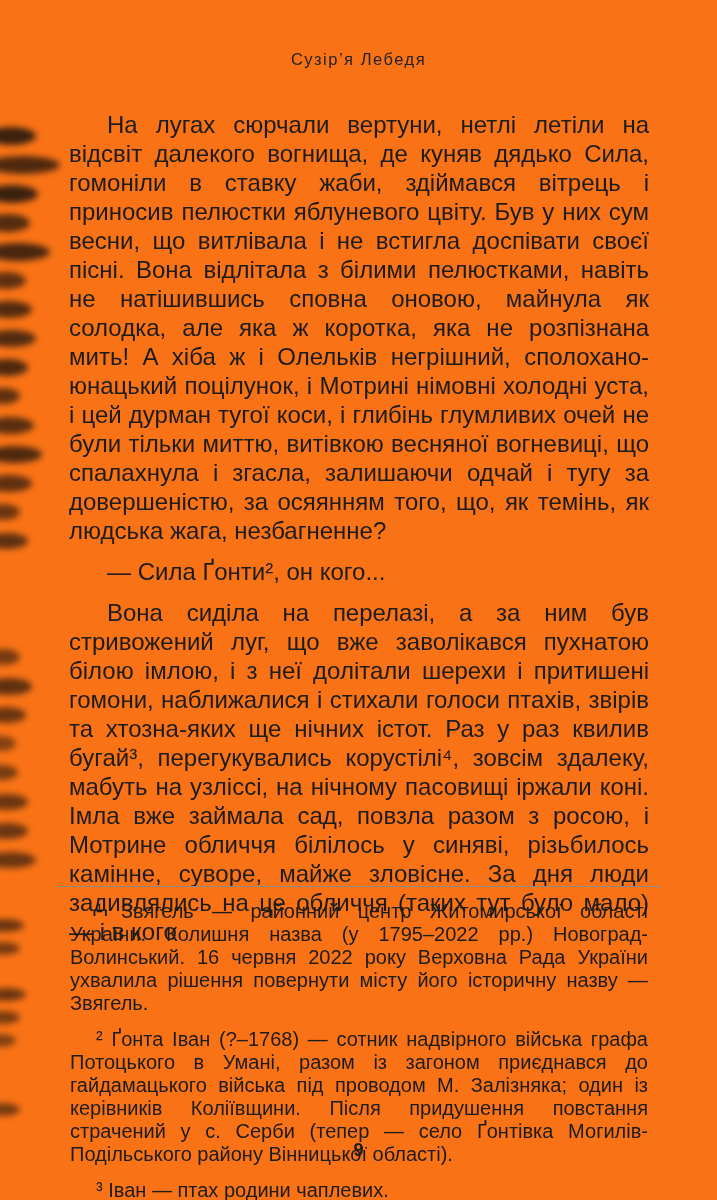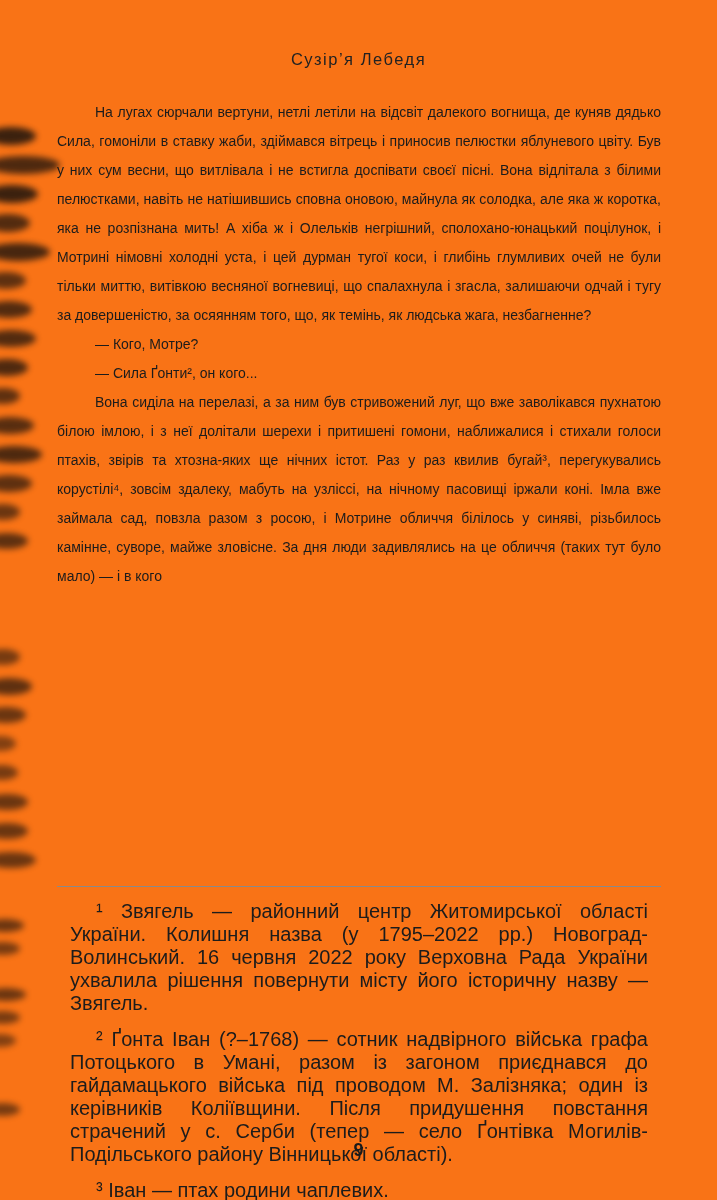--- a/index.html
+++ b/index.html
@@ -23,22 +23,22 @@
     letter-spacing: 1.5px;
     color: #222;
   }
   .body-text {
     position: absolute;
     top: 98px;
     left: 57px;
     width: 604px;
   }
   .body-text p {
-    margin: 0;
-    font-size: 14px;
+    margin: 12px;
+    font-size: 24px;
     line-height: 29px;
     text-align: justify;
     text-indent: 38px;
   }
   .footnotes {
     position: absolute;
     top: 886px;
     left: 57px;
     width: 604px;
   }
@@ -75,21 +75,20 @@
 </style>
 </head>
 <body>
 
 <div class="page">
 
   <div class="running-head">Сузір’я Лебедя</div>
 
   <div class="body-text">
     <p>На лугах сюрчали вертуни, нетлі летіли на відсвіт далекого вогнища, де куняв дядько Сила, гомоніли в ставку жаби, здіймався вітрець і приносив пелюстки яблуневого цвіту. Був у них сум весни, що витлівала і не встигла доспівати своєї пісні. Вона відлітала з білими пелюстками, навіть не натішившись сповна оновою, майнула як солодка, але яка ж коротка, яка не розпізнана мить! А хіба ж і Олельків негрішний, сполохано-юнацький поцілунок, і Мотрині німовні холодні уста, і цей дурман тугої коси, і глибінь глумливих очей не були тільки миттю, витівкою весняної вогневиці, що спалахнула і згасла, залишаючи одчай і тугу за довершеністю, за осяянням того, що, як темінь, як людська жага, незбагненне?</p>
-    <p>— Кого, Мотре?</p>
     <p>— Сила Ґонти², он кого...</p>
     <p>Вона сиділа на перелазі, а за ним був стривожений луг, що вже заволікався пухнатою білою імлою, і з неї долітали шерехи і притишені гомони, наближалися і стихали голоси птахів, звірів та хтозна-яких ще нічних істот. Раз у раз квилив бугай³, перегукувались корустілі⁴, зовсім здалеку, мабуть на узліссі, на нічному пасовищі іржали коні. Імла вже займала сад, повзла разом з росою, і Мотрине обличчя білілось у синяві, різьбилось камінне, суворе, майже зловісне. За дня люди задивлялись на це обличчя (таких тут було мало) — і в кого</p>
   </div>
 
   <div class="footnotes">
     <div class="fn-rule"></div>
     <p class="fn">¹ Звягель — районний центр Житомирської області України. Колишня назва (у 1795–2022 рр.) Новоград-Волинський. 16 червня 2022 року Верховна Рада України ухвалила рішення повернути місту його історичну назву — Звягель.</p>
     <p class="fn">² Ґонта Іван (?–1768) — сотник надвірного війська графа Потоцького в Умані, разом із загоном приєднався до гайдамацького війська під проводом М. Залізняка; один із керівників Коліївщини. Після придушення повстання страчений у с. Серби (тепер — село Ґонтівка Могилів-Подільського району Вінницької області).</p>
     <p class="fn">³ Іван — птах родини чаплевих.</p>
   </div>

